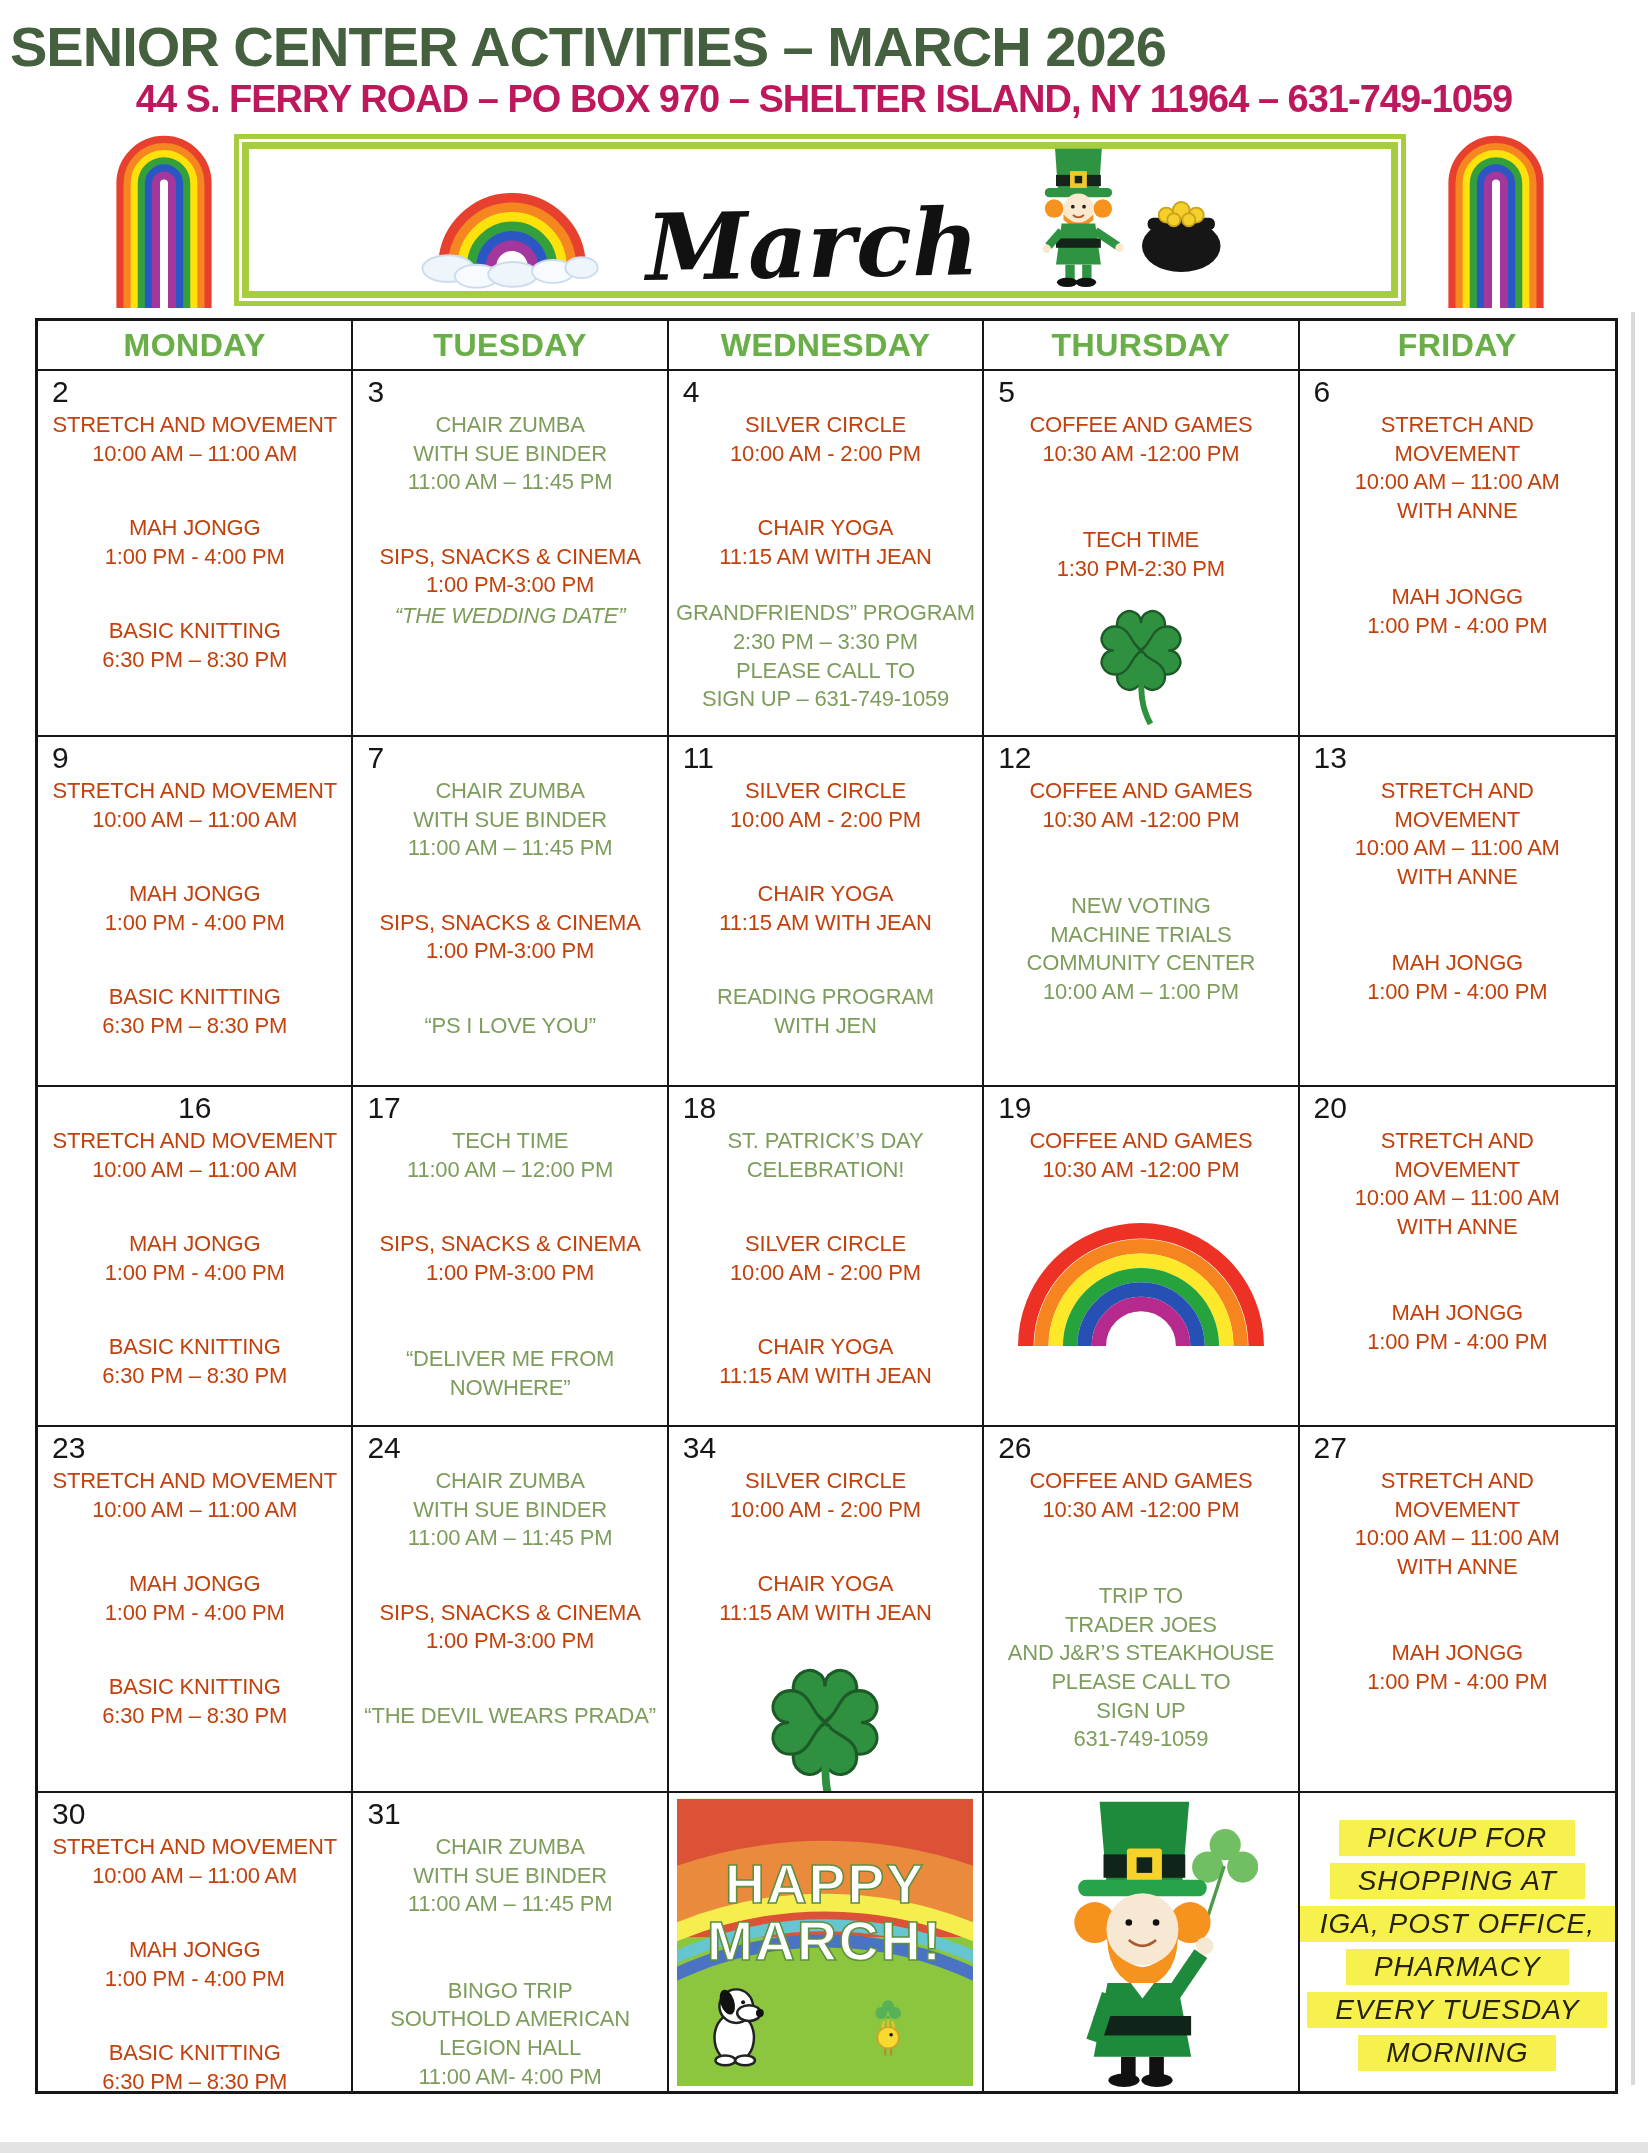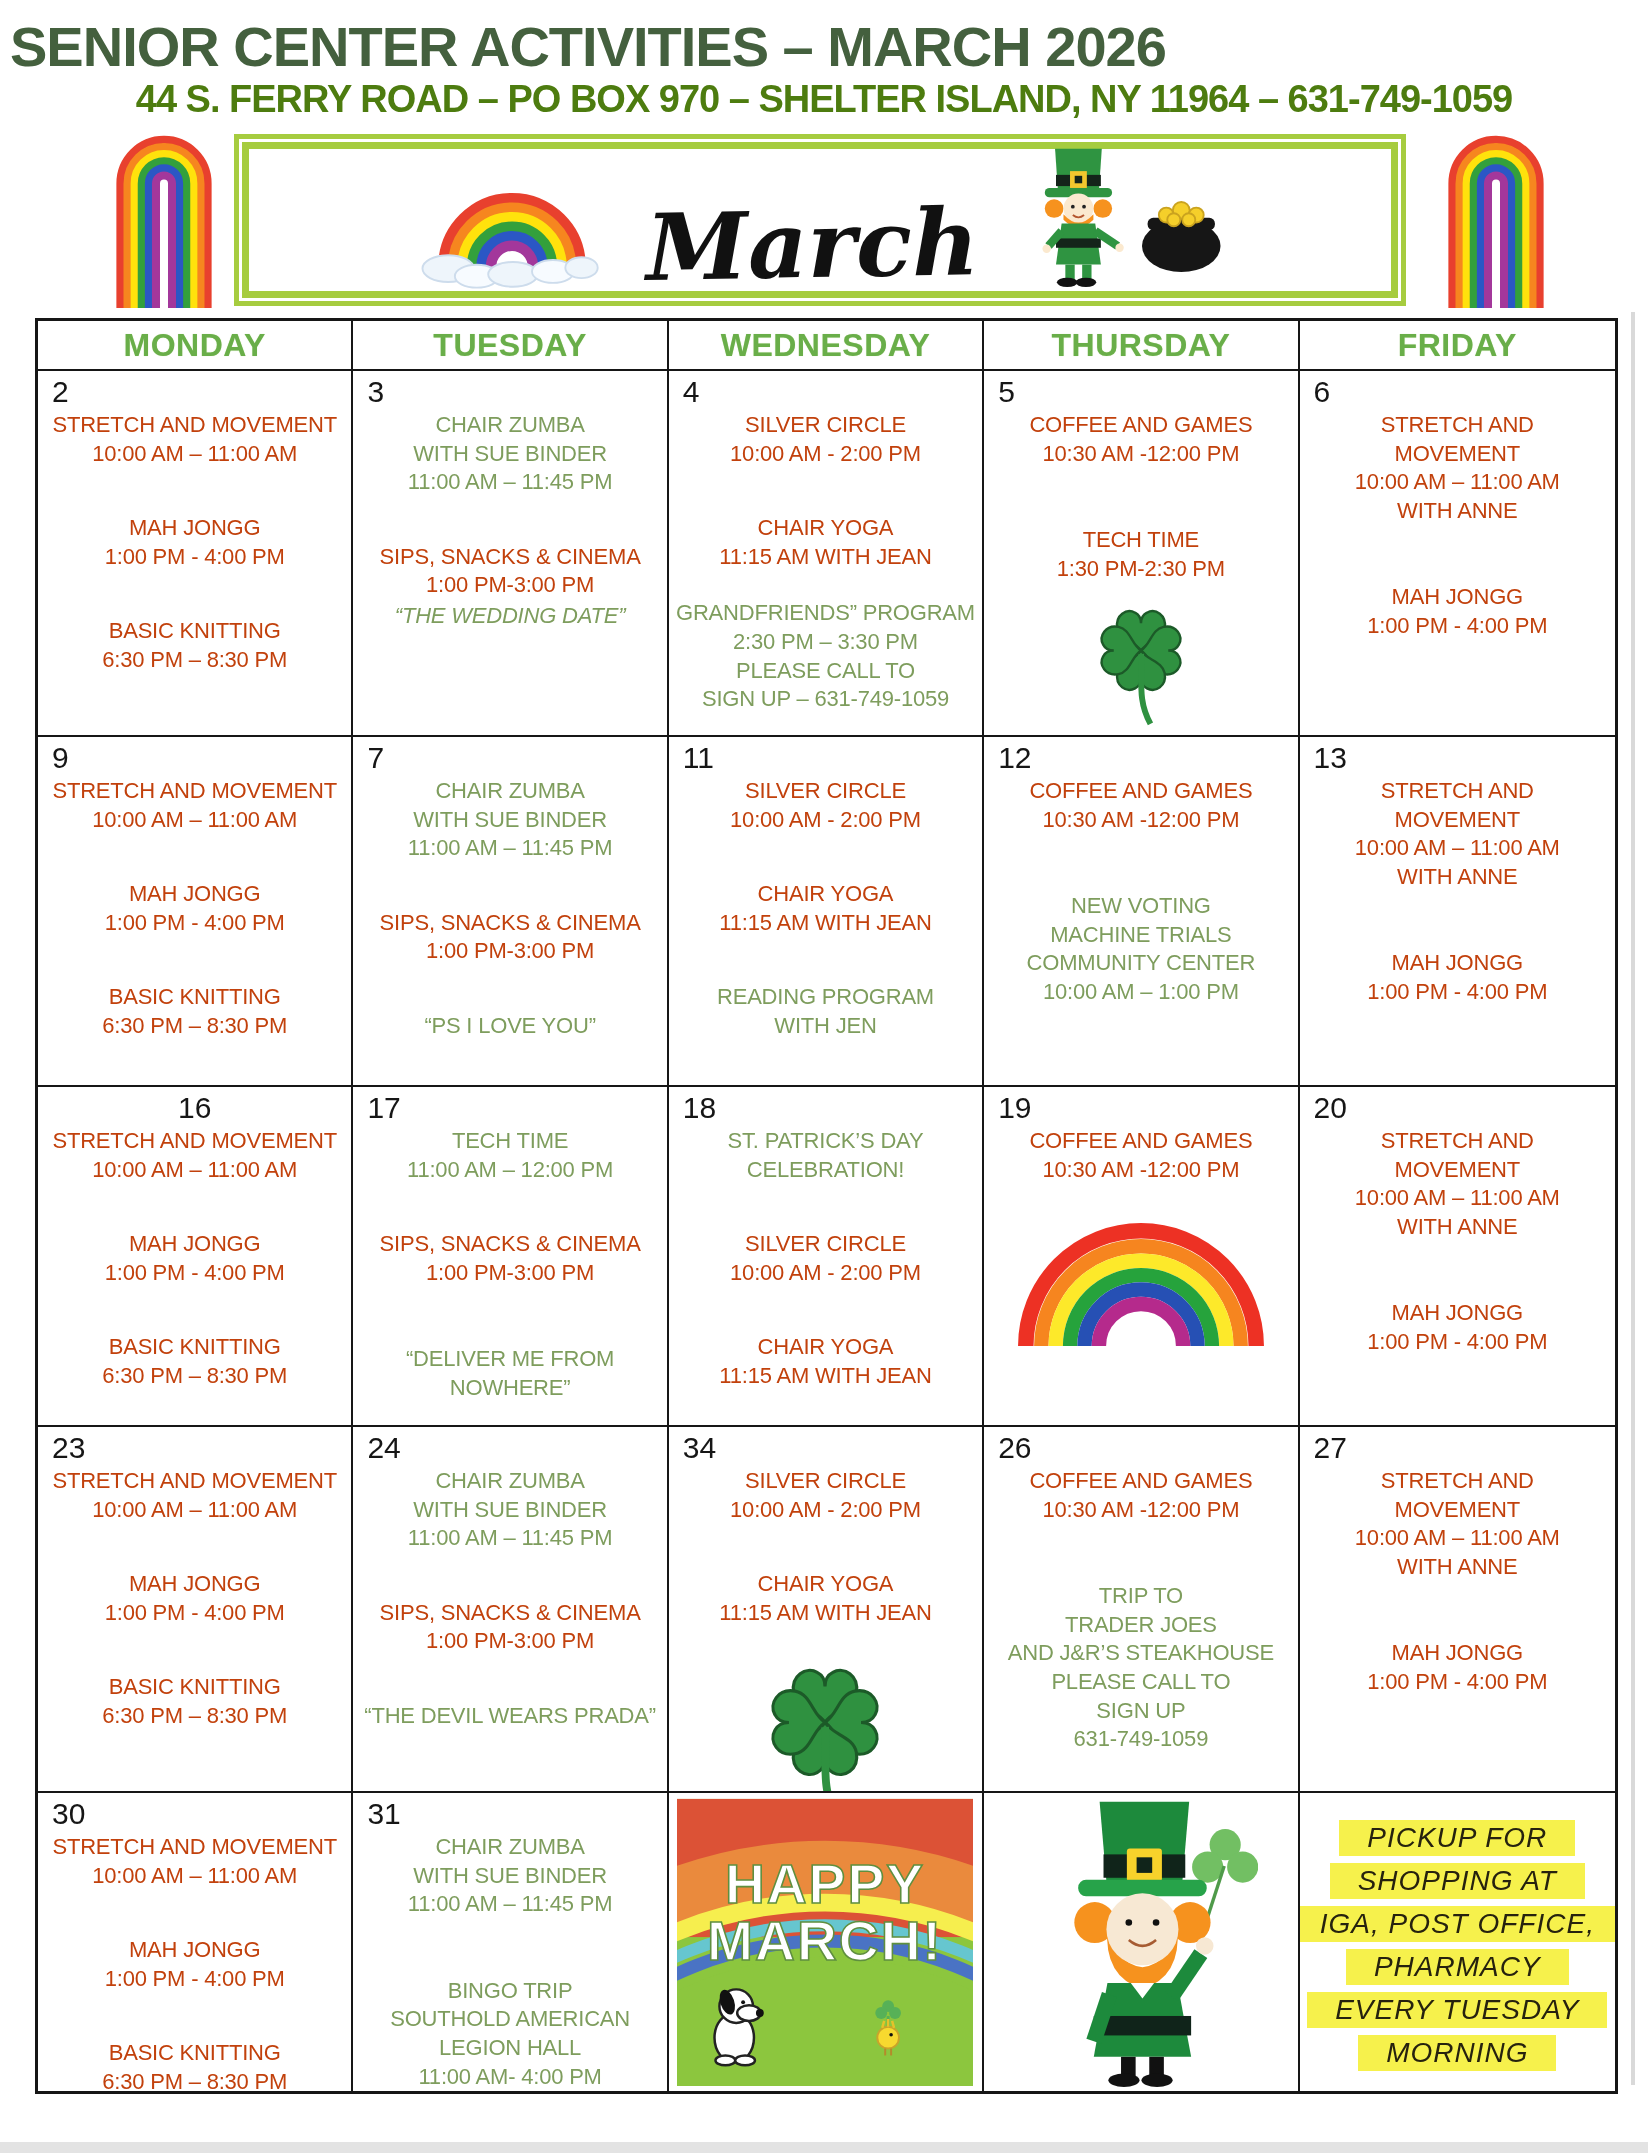--- a/index.html
+++ b/index.html
@@ -6,21 +6,21 @@
   body{
     width:1648px;height:2155px;position:relative;background:#ffffff;
     font-family:"Liberation Sans", sans-serif;overflow:hidden;
   }
   .page-title{
     position:absolute;top:14px;left:10px;width:100%;text-align:left;
     font-size:56px;font-weight:bold;color:#44603e;letter-spacing:-1px;
   }
   .page-address{
     position:absolute;top:78px;left:0;width:100%;text-align:center;
-    font-size:38px;font-weight:bold;color:#4d7c0f;letter-spacing:-1px;
+    font-size:38px;font-weight:bold;color:#be185d;letter-spacing:-1px;
   }
   
   .banner-row{position:absolute;top:128px;left:0;width:100%;height:182px;}
   .arch{position:absolute;top:2px;width:104px;height:178px;}
   .arch.left{left:112px;}
   .arch.right{right:100px;}
   .banner-box{
     position:absolute;left:234px;right:242px;top:6px;bottom:4px;
     border:5px solid #a6cc3f;background:#fff;padding:3px;
   }

